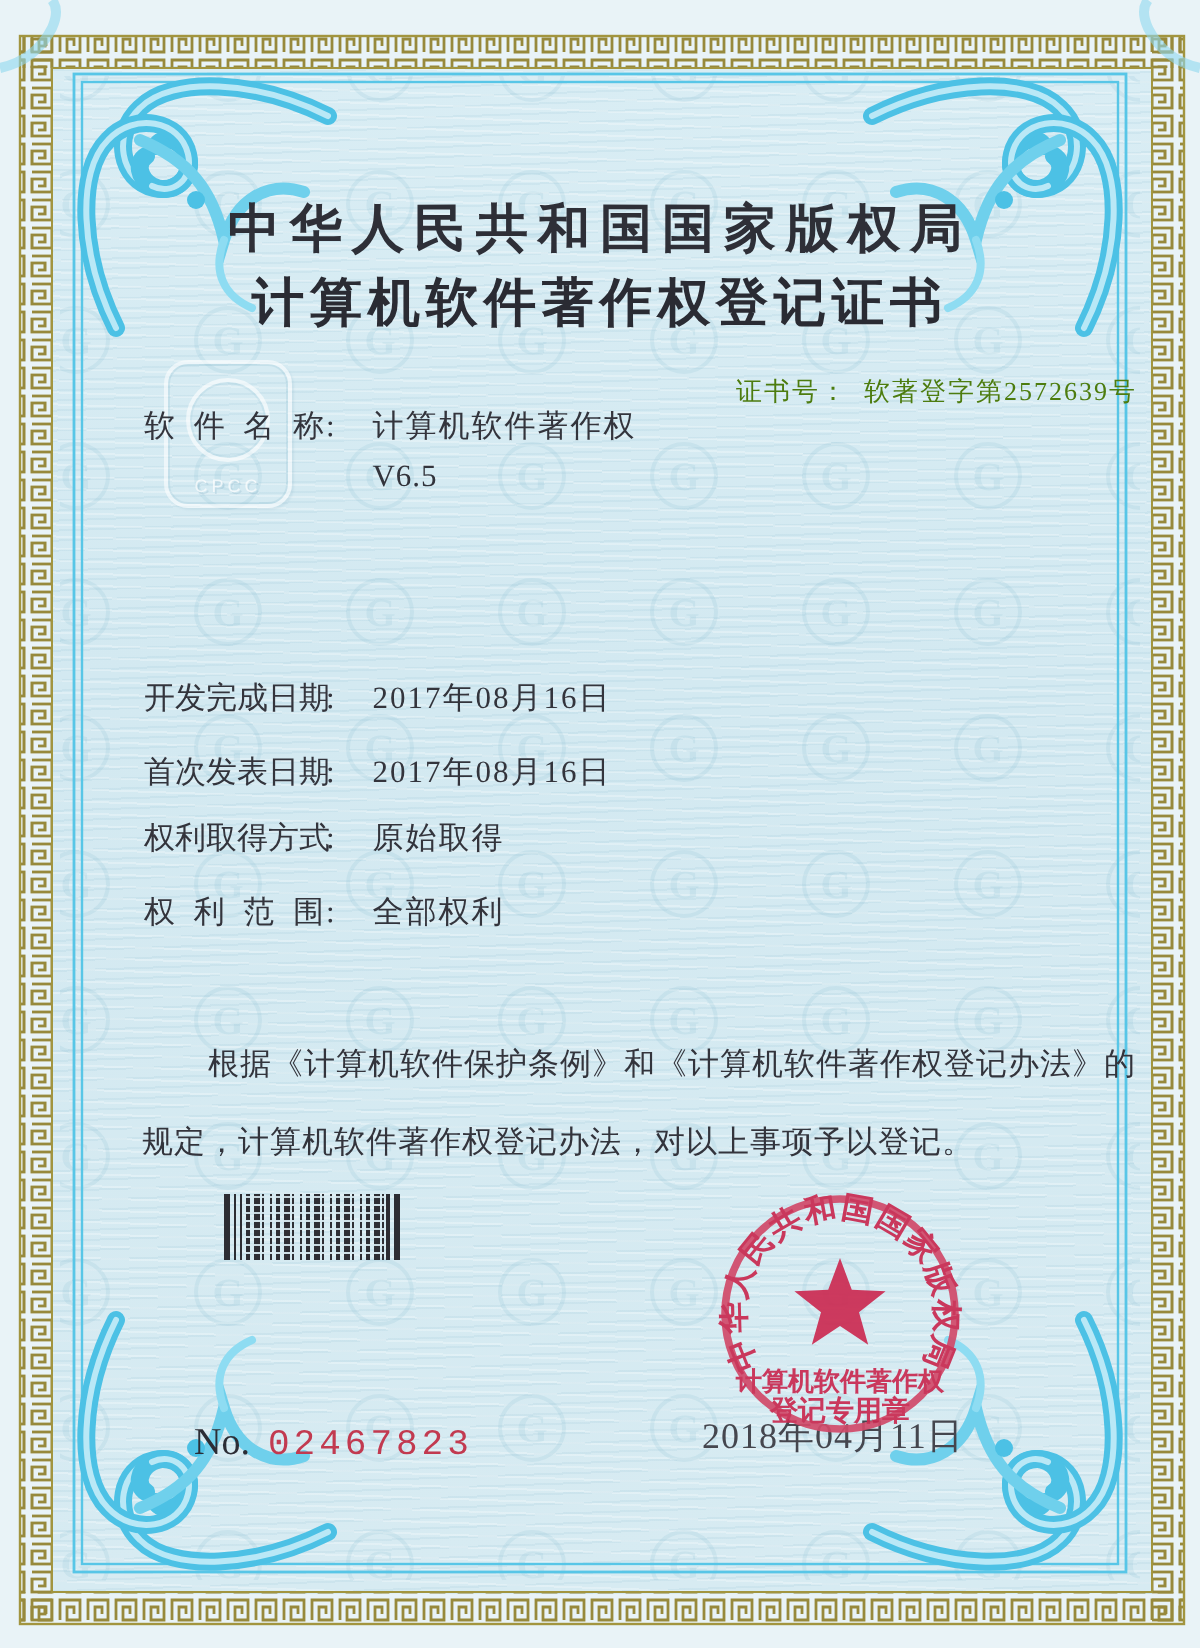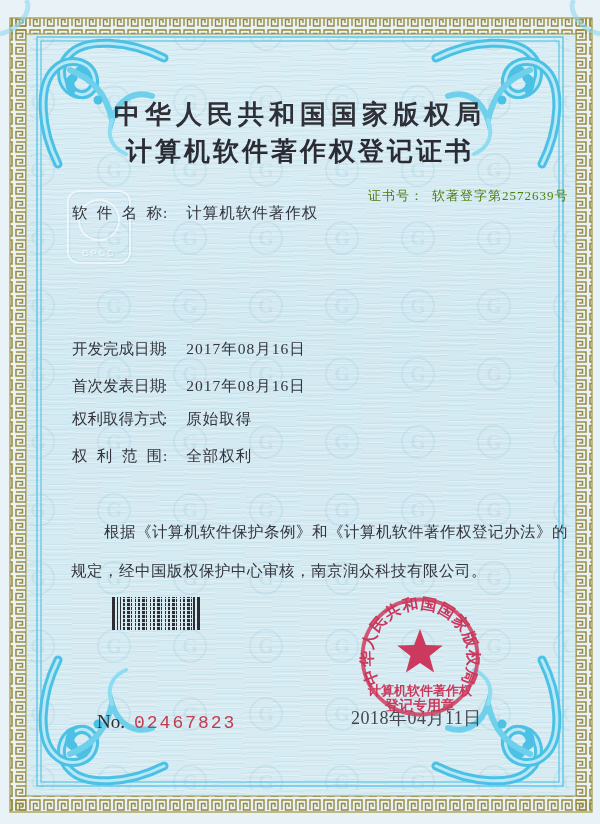--- a/index.html
+++ b/index.html
@@ -41,23 +41,23 @@
   .barcode{position:absolute;left:112px;top:597px;width:90px;height:33px;display:flex;}
   .bc-start{width:11px;height:100%;
     background:repeating-linear-gradient(90deg,#2d2d33 0 3px,rgba(0,0,0,0) 3px 5px,#2d2d33 5px 6px,rgba(0,0,0,0) 6px 8px,#2d2d33 8px 9px,rgba(0,0,0,0) 9px 11px);}
   .bc-mid{flex:1;height:100%;
     background-image:
       repeating-linear-gradient(0deg, rgba(216,234,241,0) 0 3px, rgba(216,234,241,.95) 3px 4px, rgba(216,234,241,0) 4px 7px, rgba(216,234,241,.9) 7px 8px),
       repeating-linear-gradient(90deg,#2e2e34 0 2px,rgba(0,0,0,0) 2px 4px,#2e2e34 4px 7px,rgba(0,0,0,0) 7px 8px,#2e2e34 8px 9px,rgba(0,0,0,0) 9px 12px,#2e2e34 12px 13px,rgba(0,0,0,0) 13px 15px);}
   .bc-stop{width:9px;height:100%;
     background:repeating-linear-gradient(90deg,#2d2d33 0 2px,rgba(0,0,0,0) 2px 4px,#2d2d33 4px 7px,rgba(0,0,0,0) 7px 9px);}
   
-  .emboss{position:absolute;left:67px;top:180px;width:60px;height:70px;
+  .emboss{position:absolute;left:82px;top:180px;width:60px;height:70px;
     border:2px solid rgba(255,255,255,.75);border-radius:12px;opacity:.75;
-    box-shadow:inset 0 0 0 1px rgba(150,195,212,.35), 1px 1px 1px rgba(140,180,200,.25);margin-top:10px;}
+    box-shadow:inset 0 0 0 1px rgba(150,195,212,.35), 1px 1px 1px rgba(140,180,200,.25);}
   .emboss .circ{position:absolute;left:9px;top:7px;width:38px;height:38px;border-radius:50%;
     border:2px solid rgba(255,255,255,.8);box-shadow:inset 0 0 0 1px rgba(150,195,212,.3);}
   .emboss .ctext{position:absolute;left:0;right:0;bottom:4px;text-align:center;
     font-size:9px;letter-spacing:2px;color:rgba(255,255,255,.95);
     text-shadow:1px 1px 0 rgba(140,180,200,.4);font-family:"Liberation Sans",sans-serif;}
   
   .serial{position:absolute;left:97px;top:711px;font-size:19px;color:#2c2d35;text-align:center;}
   .serial .num{color:#c23a50;font-family:"Liberation Mono","DejaVu Sans Mono",monospace;
     font-size:18px;letter-spacing:2px;margin-left:9px;}
   .issue-date{position:absolute;left:351px;top:706px;font-size:18px;color:#45464e;letter-spacing:.5px;}
@@ -125,41 +125,41 @@
   </div>
 
   <div class="t-center title-authority">中华人民共和国国家版权局</div>
   <div class="t-center title-doc">计算机软件著作权登记证书</div>
   <div class="certno">
     <span class="lbl">证书号：</span><span>软著登字第2572639号</span>
   </div>
 
   <div class="row" style="top:203px">
     <span class="flabel">软件名称</span><span class="colon">:</span>
-    <span class="fvalue"><span>计算机软件著作权</span></span>
+    <span class="fvalue"><span>计算机软件著作权</span><span class="l2">V6.5</span></span>
   </div>
   <div class="row" style="top:339px">
     <span class="flabel">开发完成日期</span><span class="colon">:</span>
     <span class="fvalue">2017年08月16日</span>
   </div>
   <div class="row" style="top:376px">
     <span class="flabel">首次发表日期</span><span class="colon">:</span>
     <span class="fvalue">2017年08月16日</span>
   </div>
   <div class="row" style="top:446px">
     <span class="flabel">权利范围</span><span class="colon">:</span>
     <span class="fvalue">全部权利</span>
   </div>
   <div class="row" style="top:409px">
     <span class="flabel">权利取得方式</span><span class="colon">:</span>
     <span class="fvalue">原始取得</span>
   </div>
 
   <div class="statement1">根据《计算机软件保护条例》和《计算机软件著作权登记办法》的</div>
-  <div class="statement2">规定，经中国版权保护中心审核，南京润众科技有限公司。</div>
+  <div class="statement2">规定，计算机软件著作权登记办法，对以上事项予以登记。</div>
 
   <div class="barcode">
     <div class="bc-start"></div>
     <div class="bc-mid"></div>
     <div class="bc-stop"></div>
   </div>
 
   <div class="issue-date">2018年04月11日</div>
 
   <svg class="stamp" width="136" height="136" viewBox="0 0 136 136">

